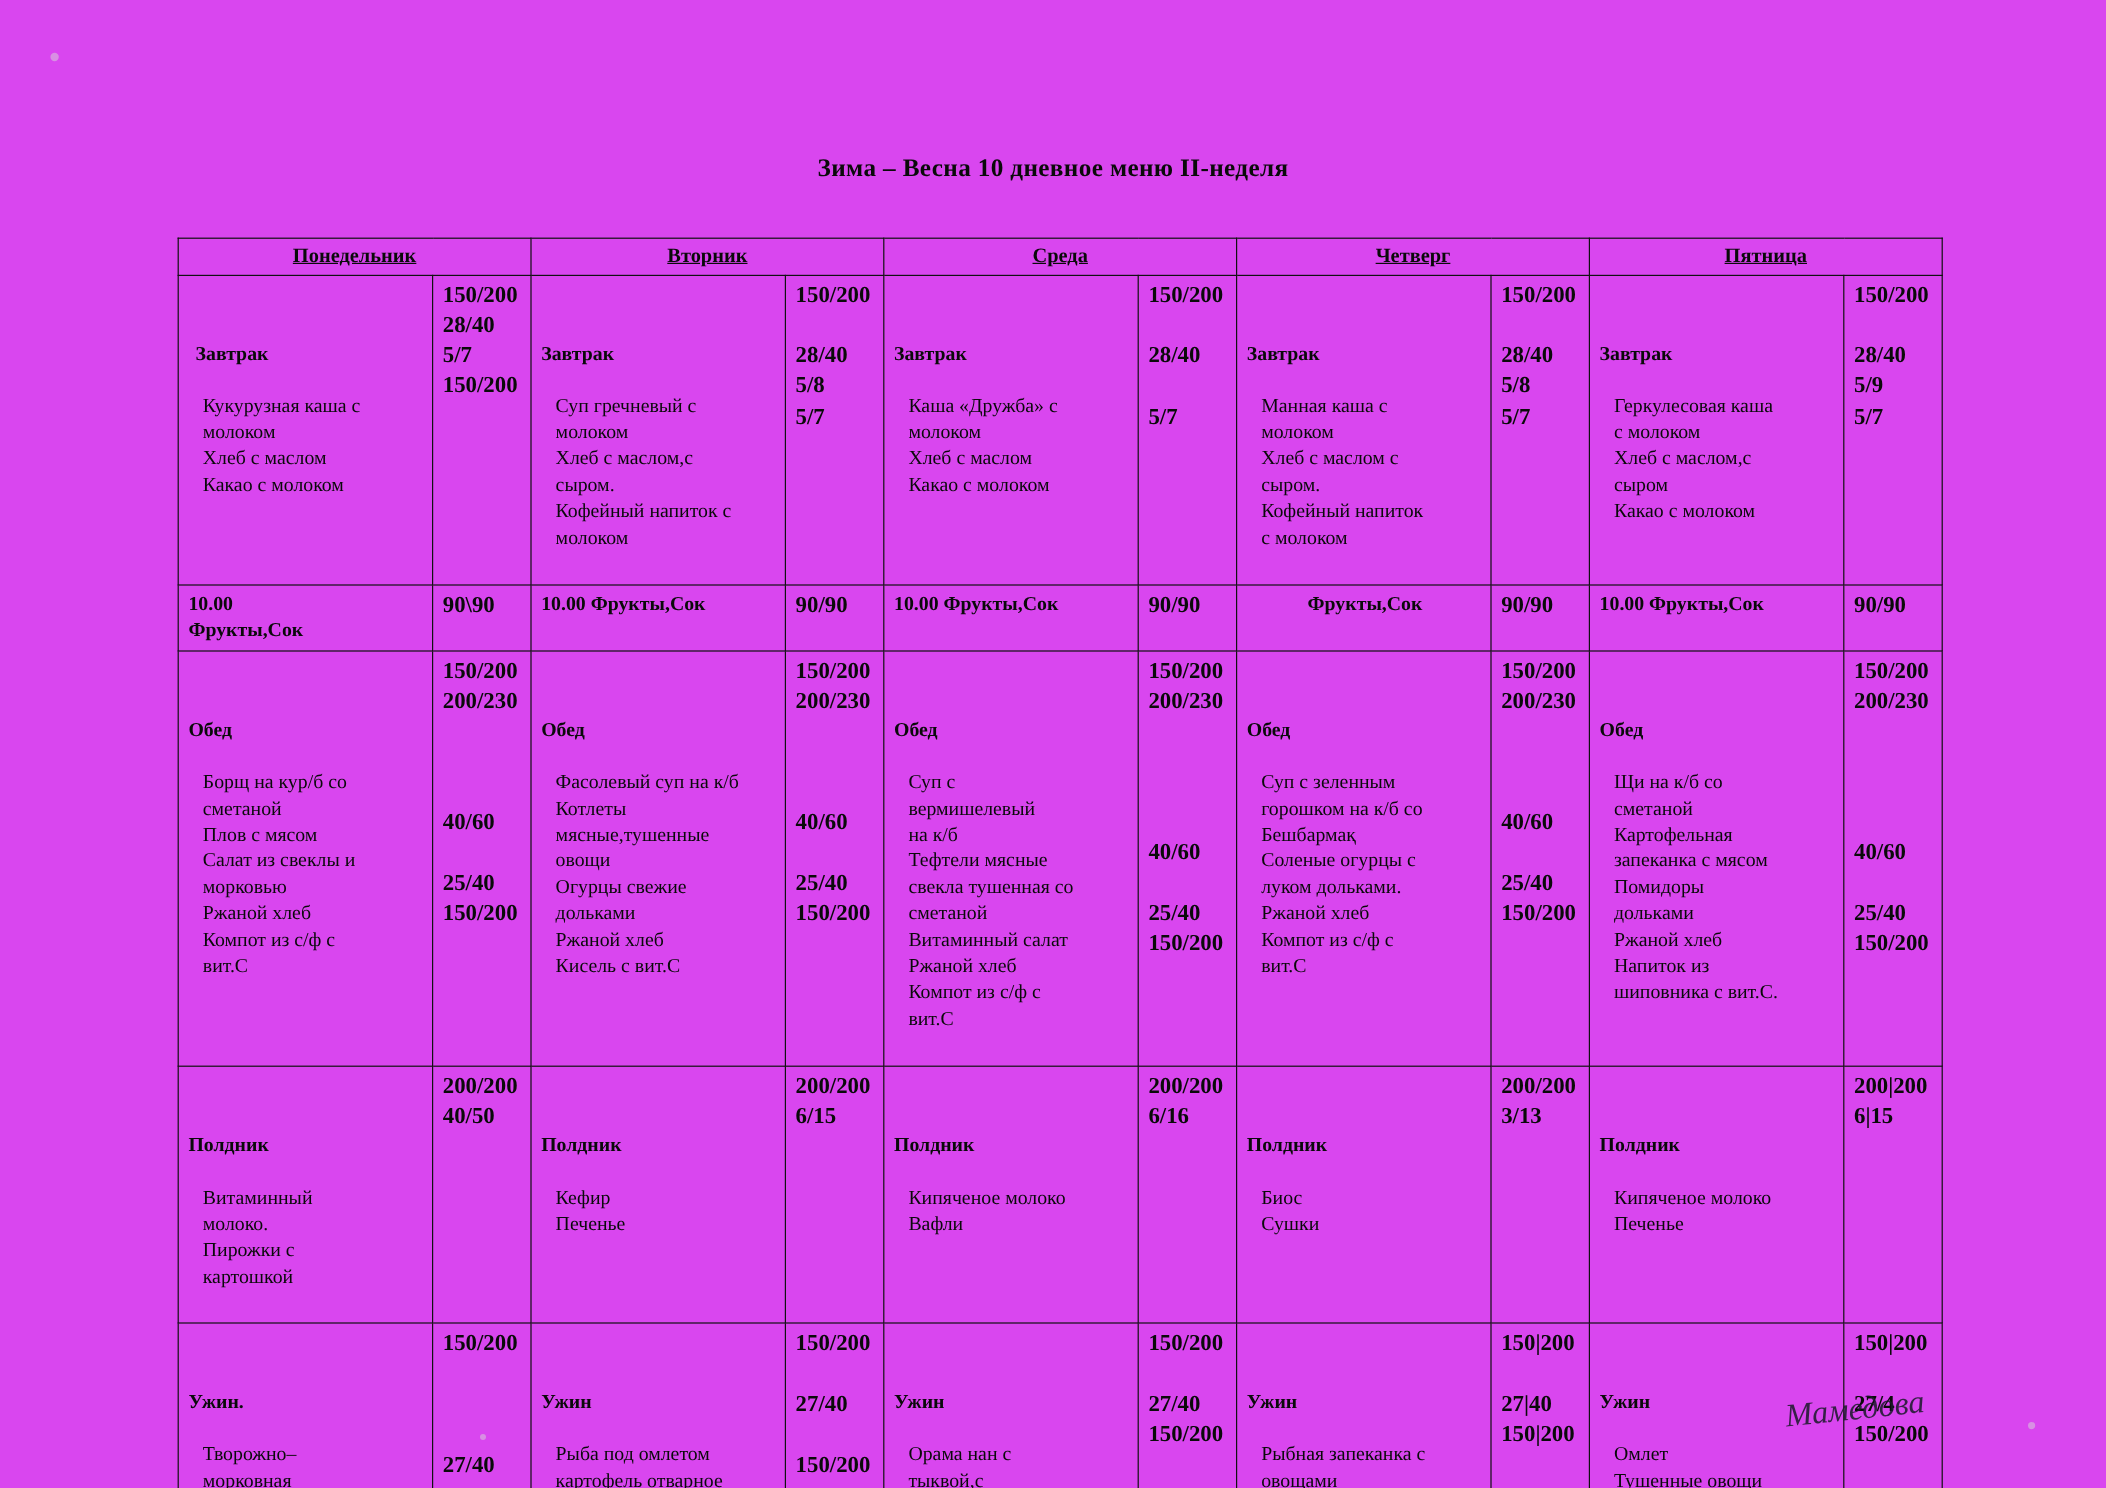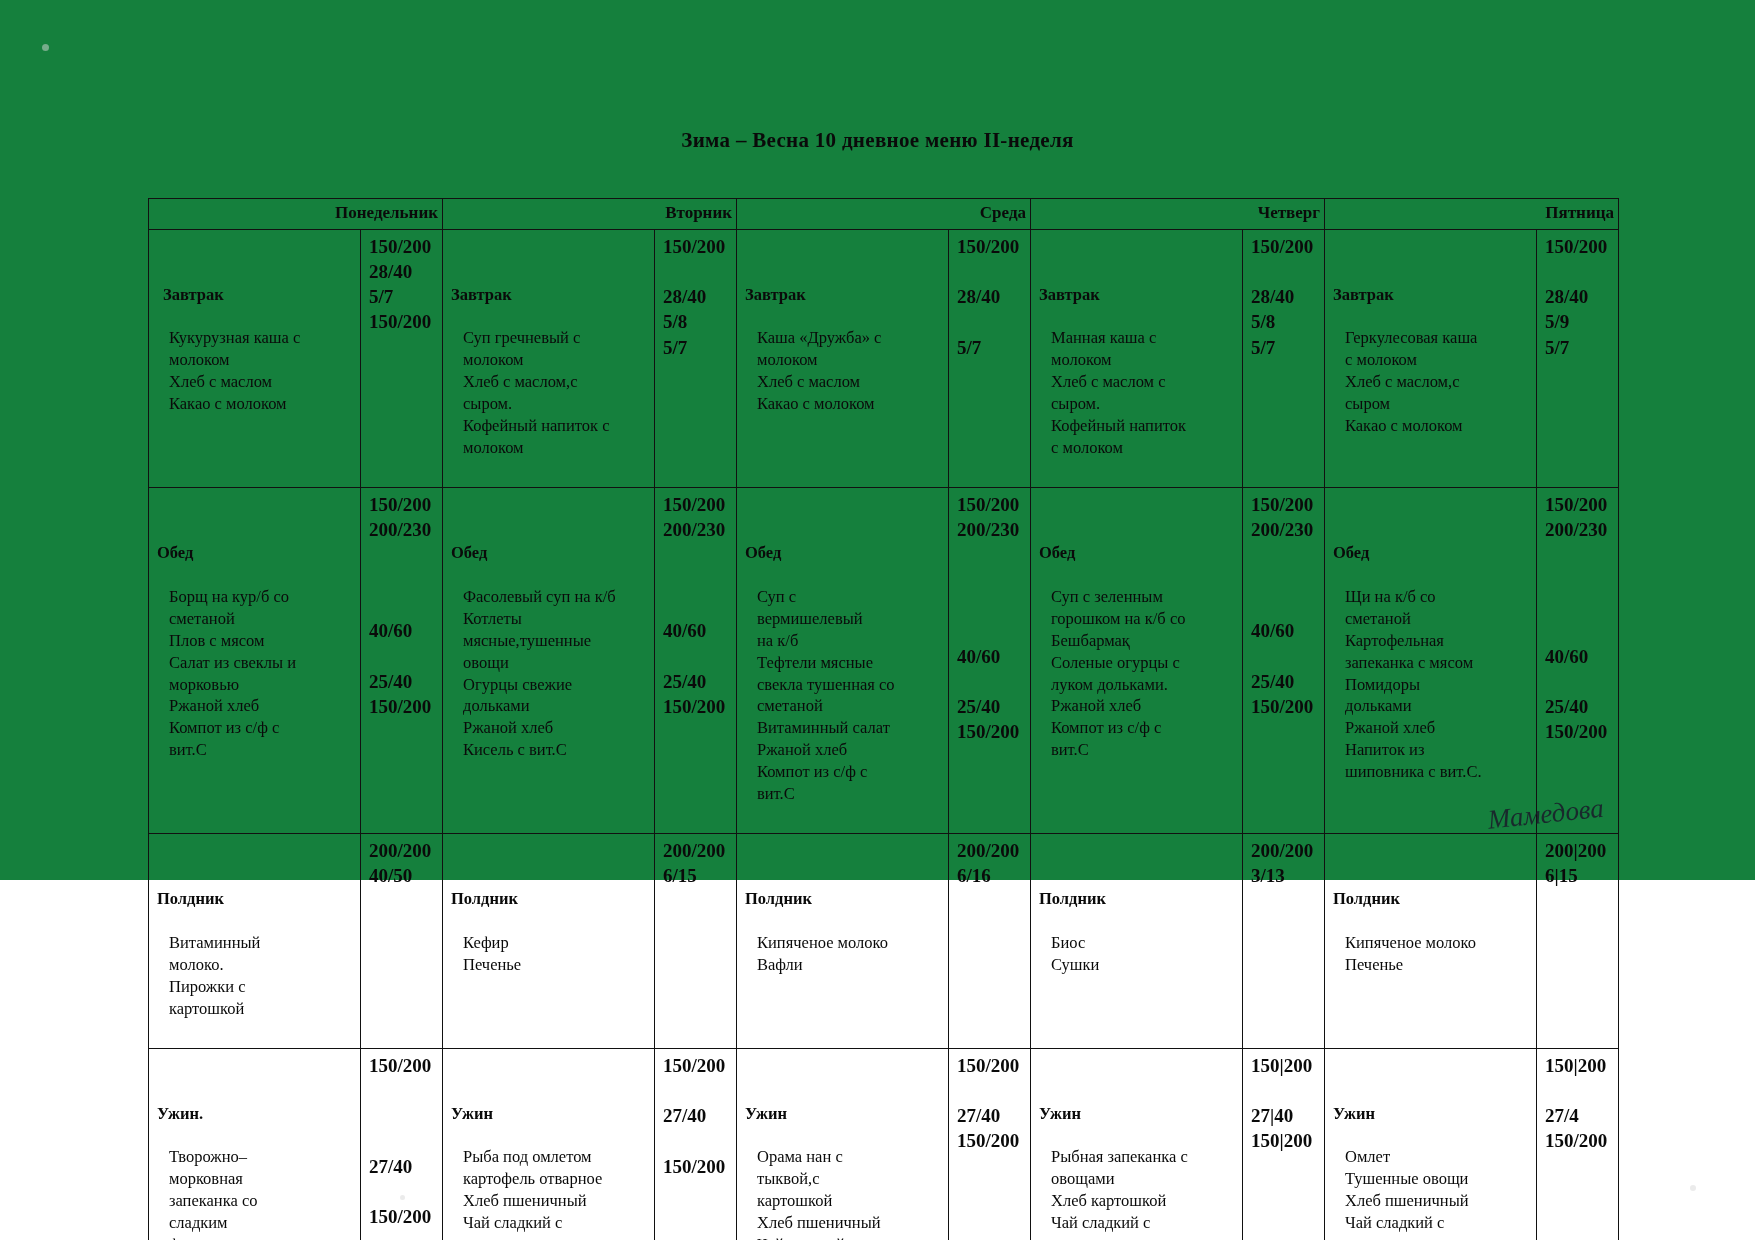--- a/index.html
+++ b/index.html
@@ -12,22 +12,22 @@
     height: 1240px;
     font-family: "Liberation Serif", serif;
     color: #0a0a0a;
     position: relative;
     overflow: hidden;
   }
   .page {
     position: absolute;
     left: 0; top: 0;
     width: 1755px;
-    height: 880px;
-    background: #15803d;
+    height: 1240px;
+    background: #d946ef;
   }
   .doc-title {
     position: absolute;
     left: 0;
     top: 128px;
     width: 1755px;
     text-align: center;
     font-size: 21px;
     font-weight: bold;
     letter-spacing: 0.3px;
@@ -44,25 +44,26 @@
     table-layout: fixed;
     font-size: 16.5px;
     line-height: 1.33;
   }
   table.menu td, table.menu th {
     border: 1.4px solid #111;
     vertical-align: top;
     padding: 4px 6px 6px 8px;
   }
   table.menu th {
-    text-align: right;
+    text-align: center;
     font-weight: bold;
     font-size: 17px;
     padding: 3px 4px 4px 4px;
     vertical-align: middle;
+    text-decoration: underline;
   }
   col.dish { width: 212px; }
   col.num  { width: 82px; }
 
   td.num {
     text-align: left;
     font-weight: bold;
     font-size: 19px;
     padding-top: 4px;
     white-space: pre-line;
@@ -213,20 +214,33 @@
 сыром
 Какао с молоком</span>
           </td>
           <td class="num">150/200
 
 28/40
 5/9
 5/7</td>
         </tr>
 
+        <tr class="row-fruit">
+          <td class="dish">10.00
+Фрукты,Сок</td>
+          <td class="num">90\90</td>
+          <td class="dish">10.00 Фрукты,Сок</td>
+          <td class="num">90/90</td>
+          <td class="dish">10.00 Фрукты,Сок</td>
+          <td class="num">90/90</td>
+          <td class="dish" style="text-align:center">Фрукты,Сок</td>
+          <td class="num">90/90</td>
+          <td class="dish">10.00 Фрукты,Сок</td>
+          <td class="num">90/90</td>
+        </tr>
 
         <tr class="row-lunch">
           <td class="dish">
             <span class="sec-head">Обед</span>
             <span class="dish-lines">Борщ на кур/б со
 сметаной
 Плов с мясом
 Салат из свеклы и
 морковью
 Ржаной хлеб

